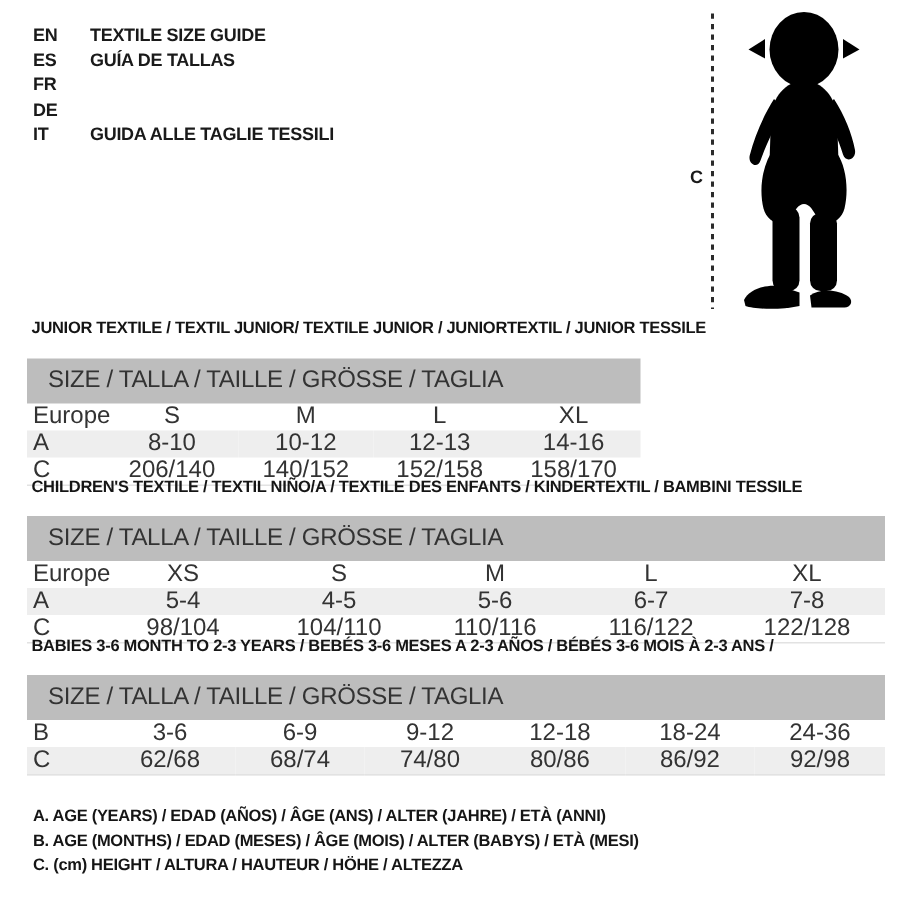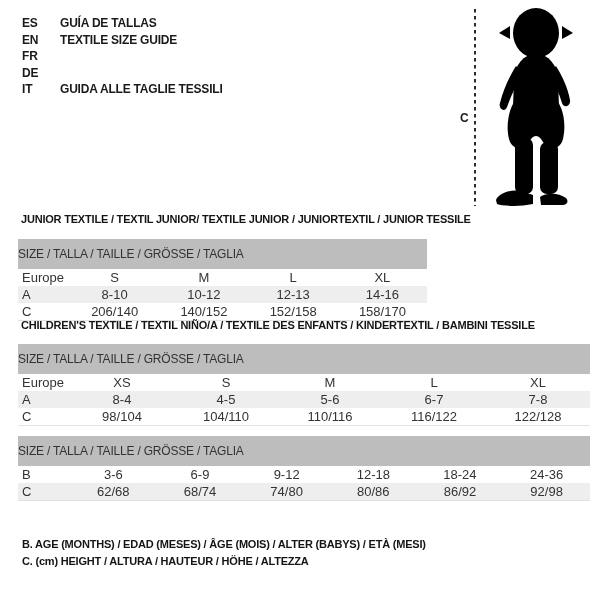--- a/index.html
+++ b/index.html
@@ -27,46 +27,46 @@
   .sec2 { top: 318px; width: 572px; }
   .sec3 { top: 424px; width: 572px; }
   .sec-title {
     font-weight: bold; font-size: 11px; letter-spacing: -0.2px;
     white-space: nowrap; line-height: 14px; color: #151515; padding-left: 3px;
   }
   table.size-table { border-collapse: collapse; table-layout: fixed; width: 100%; margin-top: 12px; }
   .sec1 table.size-table { margin-top: 13px; }
   col.col-label { width: 52px; }
   tr.size-row td {
-    background: #bdbdbd; font-size: 12px; color: #333333;
-    padding: 0 0 0 0; height: 30px; text-align: left; letter-spacing: -0.2px;
-  }
-  td { font-size: 13px; color: #333333; height: 17px; padding: 0; text-align: center; vertical-align: middle; }
+    background: #bdbdbd; font-size: 16px; color: #333333;
+    padding: 0 0 0 14px; height: 30px; text-align: left; letter-spacing: -0.2px;
+  }
+  td { font-size: 16px; color: #333333; height: 17px; padding: 0; text-align: center; vertical-align: middle; }
   td.lbl { text-align: left; padding-left: 4px; }
   tr.alt td { background: #eeeeee; }
   tbody tr.last td { border-bottom: 1px solid #e2e2e2; }
 
   
   .footnotes {
     position: absolute; left: 22px; top: 536px;
     font-weight: bold; font-size: 11px; letter-spacing: -0.2px;
     line-height: 16.5px; white-space: nowrap; color: #151515;
   }
 </style>
 </head>
 <body>
 
 <div class="lang-block">
   <div class="lang-row">
+    <span class="lang-code">EN</span>
+    <span class="lang-label">TEXTILE SIZE GUIDE</span>
+  </div>
+  <div class="lang-row">
     <span class="lang-code">ES</span>
     <span class="lang-label">GUÍA DE TALLAS</span>
-  </div>
-  <div class="lang-row">
-    <span class="lang-code">EN</span>
-    <span class="lang-label">TEXTILE SIZE GUIDE</span>
   </div>
   <div class="lang-row">
     <span class="lang-code">FR</span>
   </div>
   <div class="lang-row">
     <span class="lang-code">DE</span>
   </div>
   <div class="lang-row">
     <span class="lang-code">IT</span>
     <span class="lang-label">GUIDA ALLE TAGLIE TESSILI</span>
@@ -152,39 +152,40 @@
       <tr>
         <td class="lbl">Europe</td>
         <td>XS</td>
         <td>S</td>
         <td>M</td>
         <td>L</td>
         <td>XL</td>
       </tr>
       <tr class="alt">
         <td class="lbl">A</td>
-        <td>8-4</td>
+        <td>5-4</td>
         <td>4-5</td>
         <td>5-6</td>
         <td>6-7</td>
         <td>7-8</td>
       </tr>
       <tr class="last">
         <td class="lbl">C</td>
         <td>98/104</td>
         <td>104/110</td>
         <td>110/116</td>
         <td>116/122</td>
         <td>122/128</td>
       </tr>
     </tbody>
   </table>
 </div>
 
 <div class="section sec3">
+  <div class="sec-title">BABIES 3-6 MONTH TO 2-3 YEARS / BEBÉS 3-6 MESES A 2-3 AÑOS / BÉBÉS 3-6 MOIS À 2-3 ANS /</div>
   <table class="size-table">
     <colgroup>
         <col class="col-label">
         <col>
         <col>
         <col>
         <col>
         <col>
         <col>
       </colgroup>
@@ -210,15 +211,16 @@
         <td>74/80</td>
         <td>80/86</td>
         <td>86/92</td>
         <td>92/98</td>
       </tr>
     </tbody>
   </table>
 </div>
 
 <div class="footnotes">
+  <div>A. AGE (YEARS) / EDAD (AÑOS) / ÂGE (ANS) / ALTER (JAHRE) / ETÀ (ANNI)</div>
   <div>B. AGE (MONTHS) / EDAD (MESES) / ÂGE (MOIS) / ALTER (BABYS) / ETÀ (MESI)</div>
   <div>C. (cm) HEIGHT / ALTURA / HAUTEUR / HÖHE / ALTEZZA</div>
 </div>
 
 </body></html>

